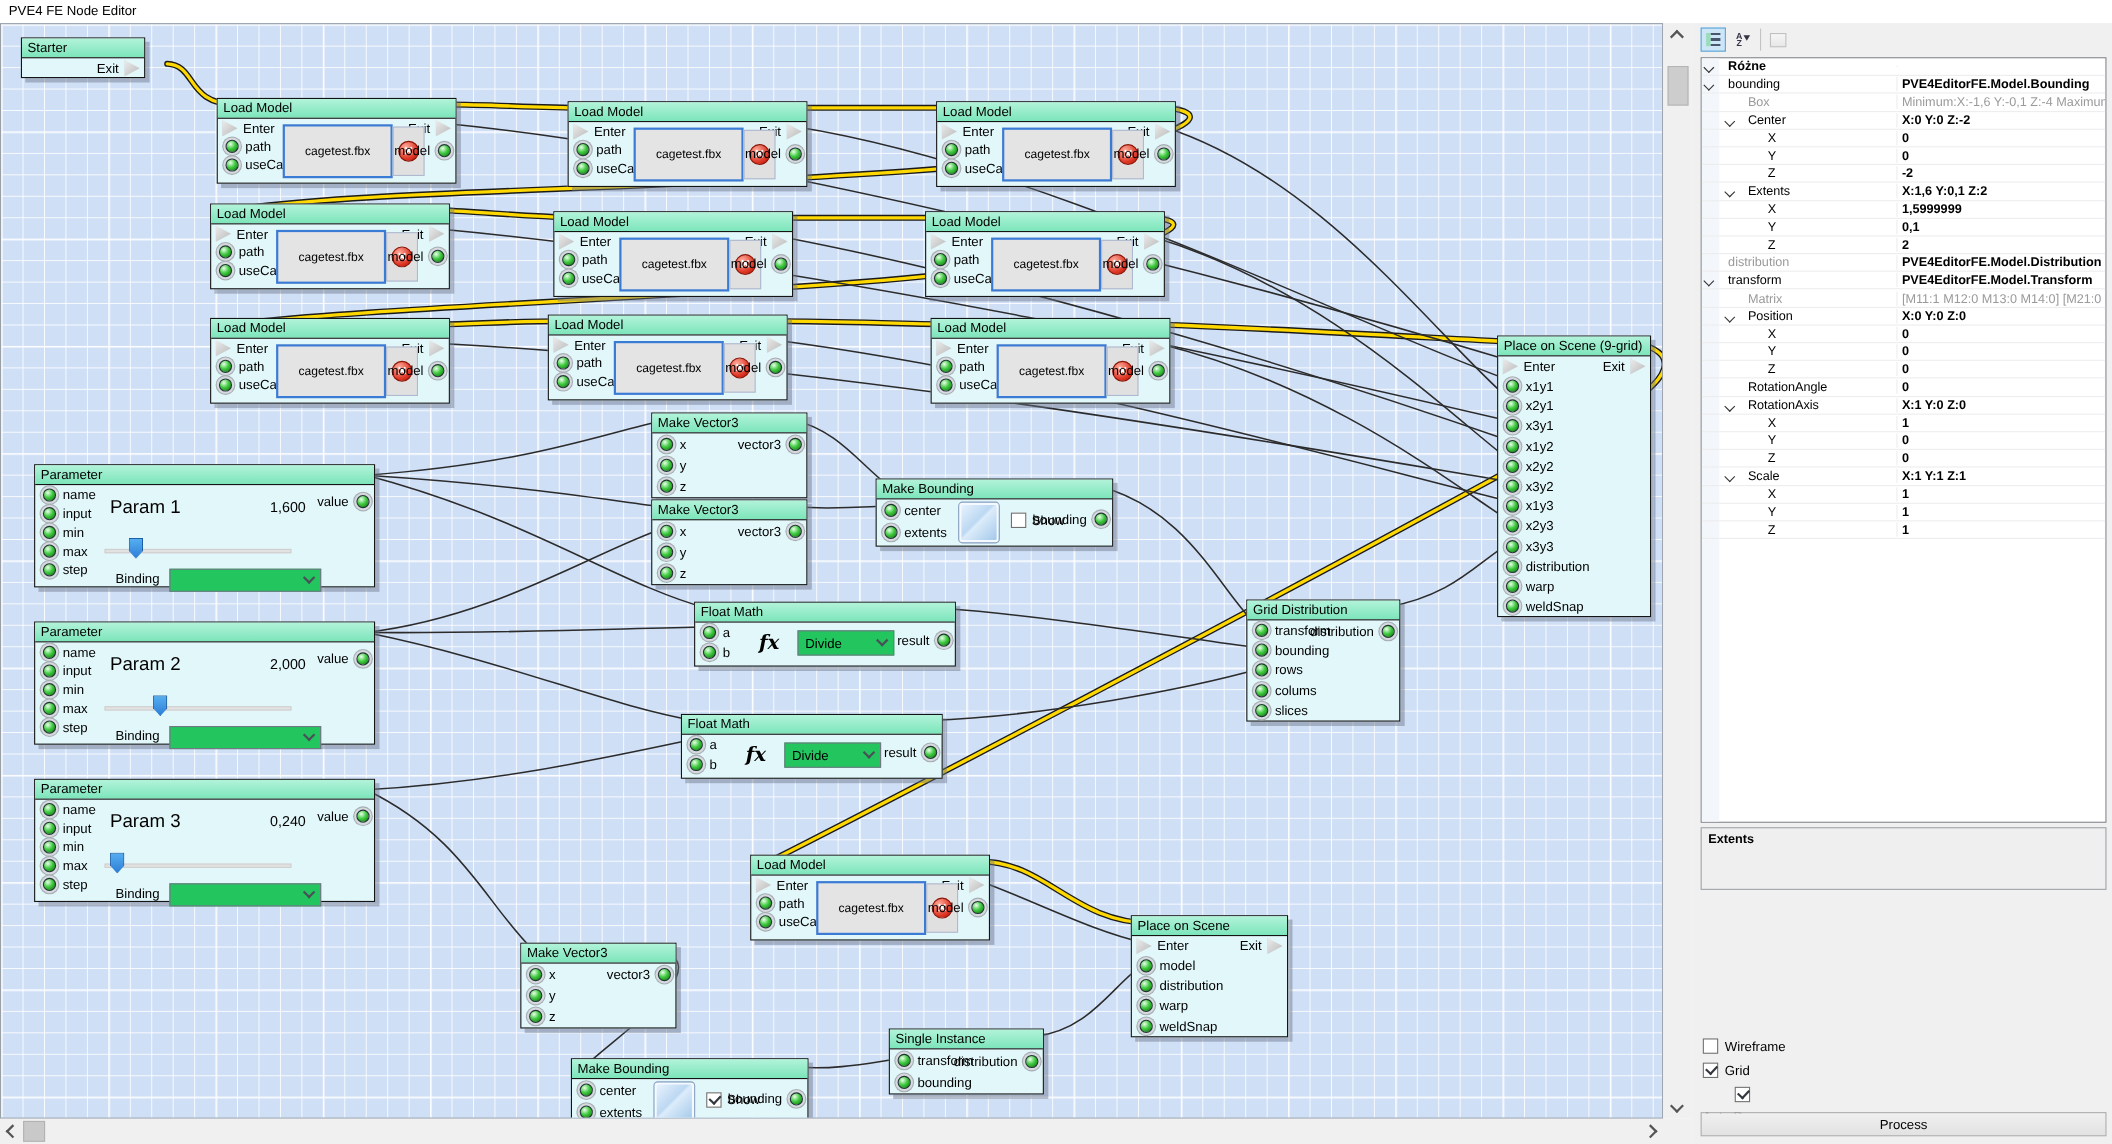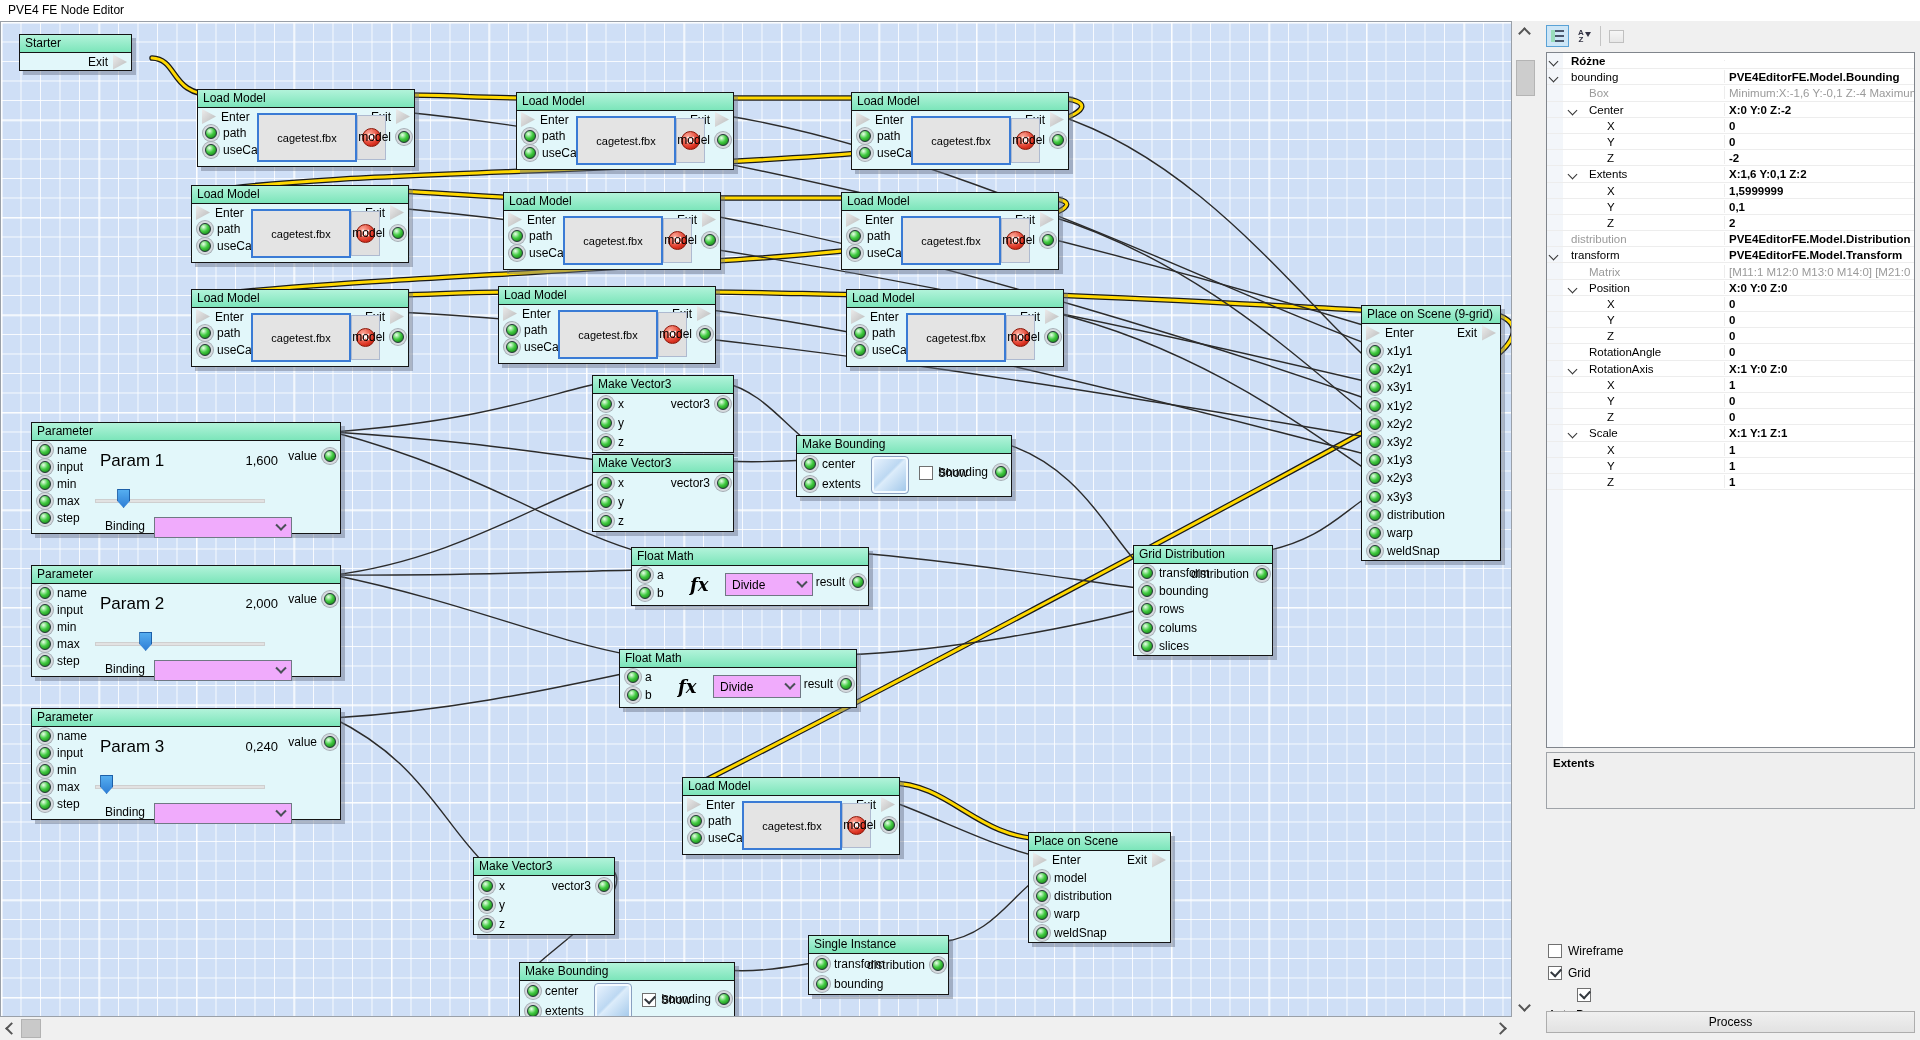--- a/index.html
+++ b/index.html
@@ -30,21 +30,21 @@
   .cliplbl { display:inline-block; width:50px; overflow:hidden; white-space:nowrap; direction:rtl; text-align:right; }
   
   .lm { width:218px; } .lm .nbody { height:58px; }
   .lm .pathlbl { width:46px; overflow:hidden; }
   .fbxctl { position:absolute; left:59px; top:5px; width:131px; height:49px; display:flex; z-index:2; }
   .fbxfile { width:100px; height:49px; background:#e4e4e4; border:2px solid #3a7bd5; display:flex; align-items:center; justify-content:center; font-size:11px; }
   .fbxx { width:29px; height:45px; margin-top:2px; background:#e0e0e0; border:1px solid #aebad0; display:flex; align-items:center; justify-content:center; }
   .xicon { width:19px; height:19px; border-radius:50%; background:radial-gradient(circle at 35% 30%,#ffb0a0,#dd3322 65%,#a01708 100%); border:1px solid #8c1405; color:#fff; font-size:11px; font-weight:bold; display:flex; align-items:center; justify-content:center; }
   .xicon::before { content:"✕"; }
   
-  .combo { background:#f0abfc; border:1px solid #707884; display:flex; align-items:center; justify-content:space-between; padding:0 6px; font-size:12px; }
+  .combo { background:#22c55e; border:1px solid #707884; display:flex; align-items:center; justify-content:space-between; padding:0 6px; font-size:12px; }
   .chev { width:8px; height:8px; border-right:2px solid #4a5058; border-bottom:2px solid #4a5058; transform:rotate(45deg) translate(-2px,-2px); }
   
   .pm { width:310px; height:112px; }
   .pm .pname { position:absolute; left:68px; top:10px; font-size:17px; }
   .pm .pval { position:absolute; right:62px; top:12px; font-size:13px;margin-left:28px; }
   .pm .track { position:absolute; left:63px; top:58px; width:170px; height:4px; background:#e2e2e2; border:1px solid #cfcfcf; }
   .pm .thumb { position:absolute; top:48px; width:13px; height:19px; background:linear-gradient(#55aef0,#2f7fd6); border:1px solid #1c5fa8; clip-path:polygon(0 0,100% 0,100% 62%,50% 100%,0 62%); }
   .pm .bindlbl { position:absolute; left:73px; top:78px; font-size:12px; }
   .pm .bindcombo { position:absolute; left:122px; top:76px; width:138px; height:21px; }
   

